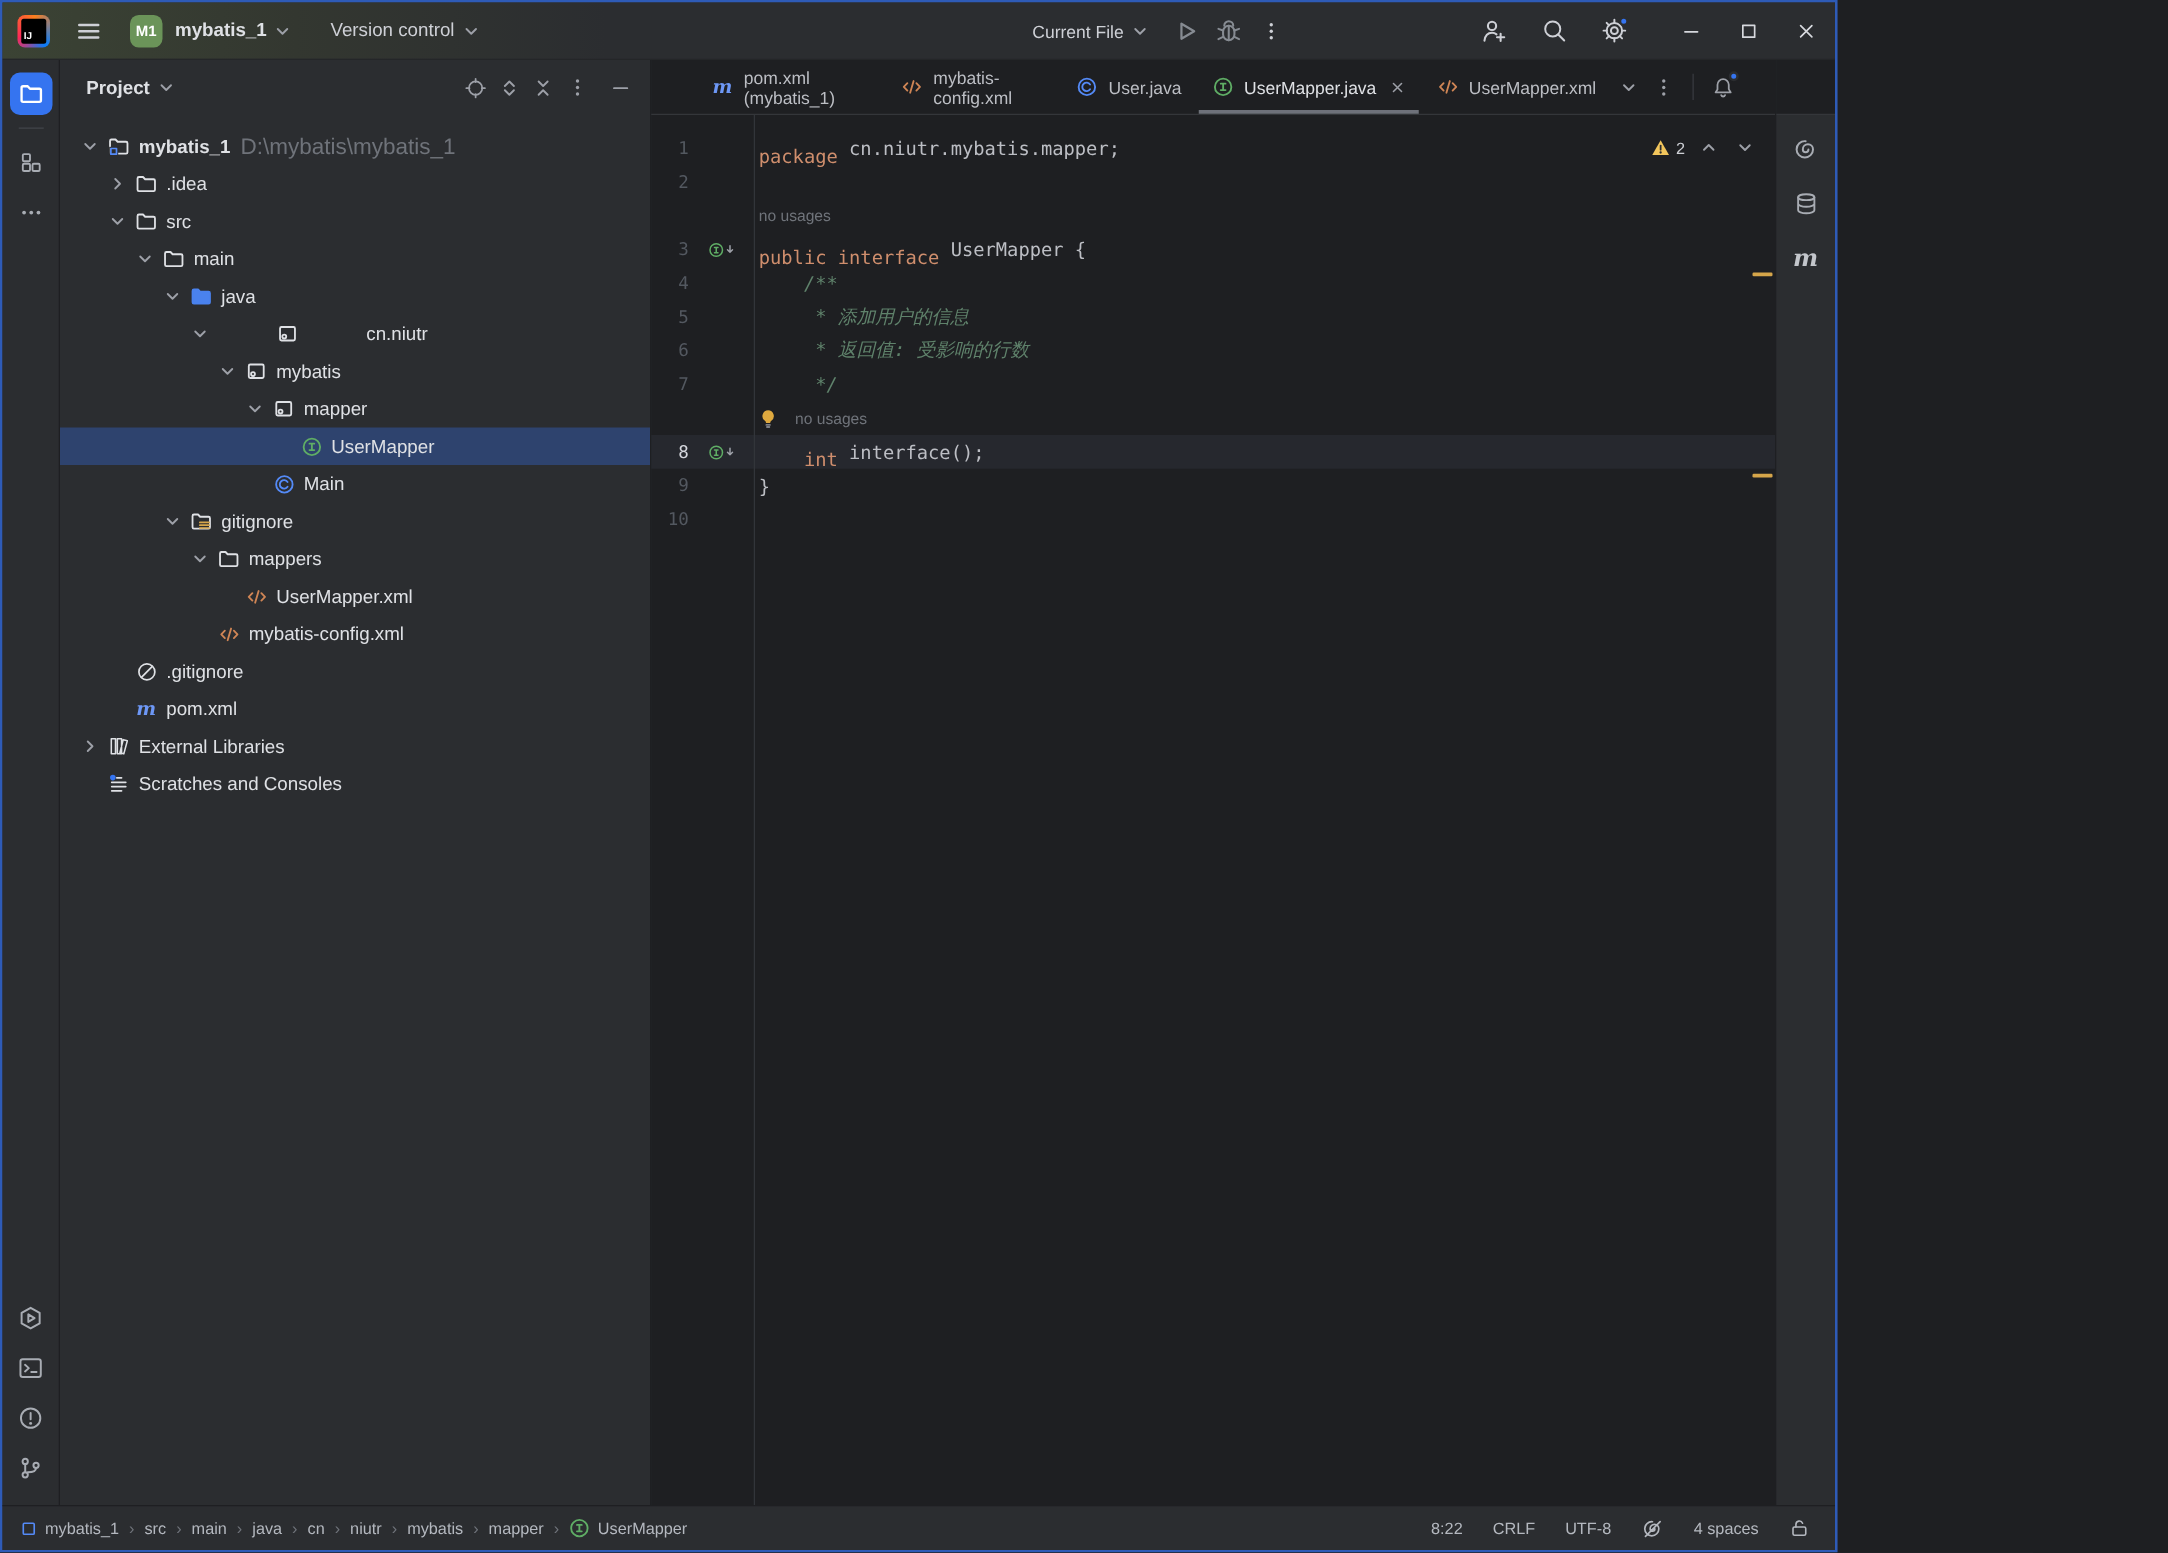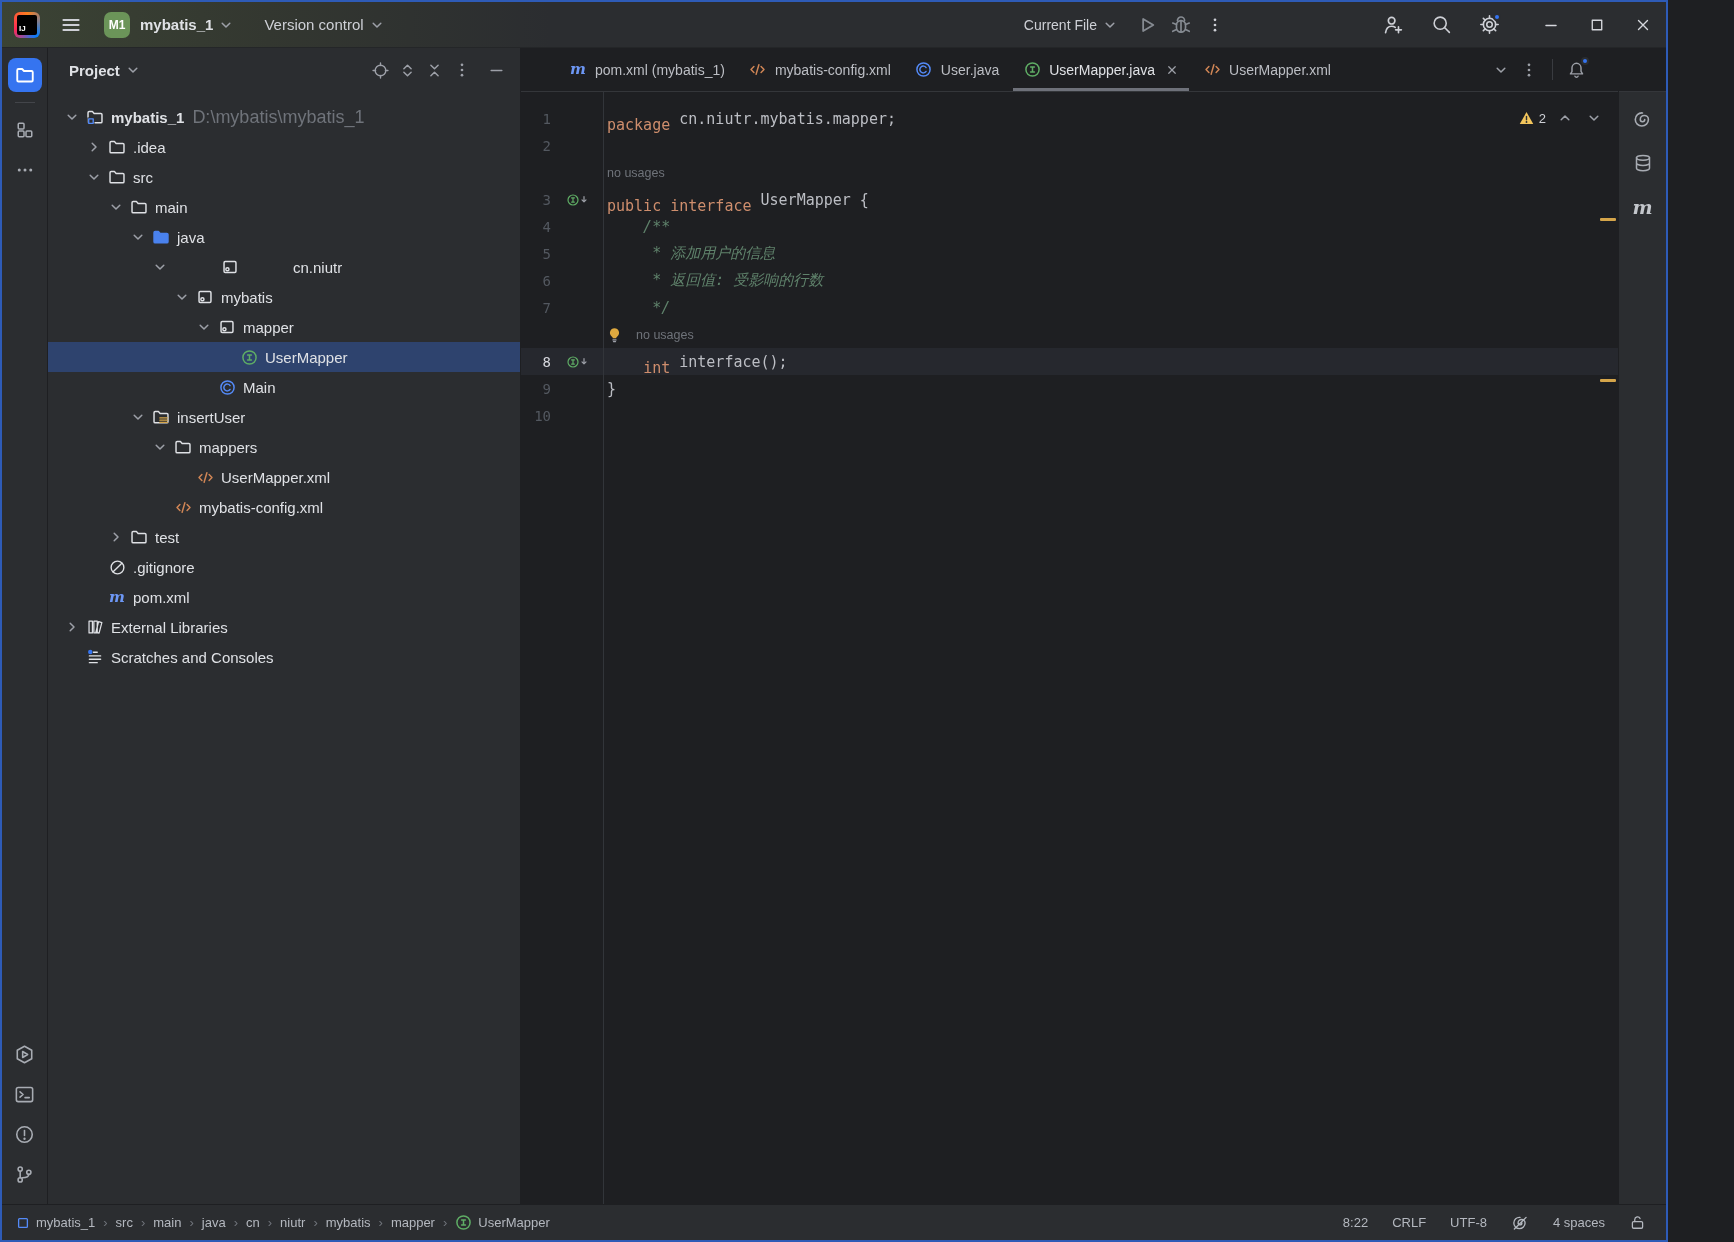--- a/index.html
+++ b/index.html
@@ -1,17 +1,17 @@
 <!DOCTYPE html>
 <html><head>
 <meta charset="utf-8">
 <style>
   * { margin:0; padding:0; box-sizing:border-box; }
   html,body { width:1734px; height:1242px; background:#1e1f22; font-family:"Liberation Sans",sans-serif; overflow:hidden; }
-  .window { width:1668px; height:1242px; border:2px solid #2e5bb7; display:flex; flex-direction:column; background:#2b2d30; }
+  .window { width:1470px; height:1242px; border:2px solid #2e5bb7; display:flex; flex-direction:column; background:#2b2d30; }
 
   
   .titlebar { flex:0 0 46px; display:flex; align-items:center; padding-left:12px;
     background:linear-gradient(90deg,#3b4334 0%,#333730 16%,#2b2d30 33%); border-bottom:1px solid #242628; }
   .logo { width:26px; height:26px; border-radius:6px; position:relative; margin-right:16px;
     background:conic-gradient(from 140deg,#087cfa,#fe2857 30%,#fc801d 62%,#087cfa); }
   .logo i { position:absolute; inset:3px; background:#000; border-radius:2px; font-style:normal;
     color:#fff; font-size:8px; font-weight:bold; display:flex; align-items:flex-end; padding:2px; }
   .ibtn { width:30px; height:30px; border-radius:6px; display:flex; align-items:center; justify-content:center; color:#ced0d6; }
   .badge { width:26px; height:26px; margin-left:18px; border-radius:7px; background:#6b9459; color:#fff; font-size:12px; font-weight:bold;
@@ -423,21 +423,21 @@
               <svg width="16" height="16" viewBox="0 0 16 16" fill="none" stroke="currentColor" stroke-width="1.5" stroke-linecap="round" stroke-linejoin="round">
                 <path d="M4.2 6.2 8 10l3.8-3.8"></path>
               </svg>
             </span>
             <span class="ticon">
               <svg width="18" height="18" viewBox="0 0 16 16" fill="none" stroke="currentColor" stroke-width="1.3" stroke-linecap="round" stroke-linejoin="round">
                 <path d="M1.8 4.2c0-.6.4-1 1-1h2.9l1.5 1.6h6c.6 0 1 .4 1 1v6.4c0 .6-.4 1-1 1H2.8c-.6 0-1-.4-1-1z"></path>
                 <path stroke="#d5a54a" d="M7 8.8h6.6M7 10.8h6.6M7 12.8h6.6" stroke-width="1.2"></path>
               </svg>
             </span>
-            <span class="tlabel">insertUser</span>
+            <span class="tlabel">gitignore</span>
           </div>
           <div class="trow" style="padding-left: 104px;">
             <span class="tchev">
               <svg width="16" height="16" viewBox="0 0 16 16" fill="none" stroke="currentColor" stroke-width="1.5" stroke-linecap="round" stroke-linejoin="round">
                 <path d="M4.2 6.2 8 10l3.8-3.8"></path>
               </svg>
             </span>
             <span class="ticon">
               <svg width="18" height="18" viewBox="0 0 16 16" fill="none" stroke="currentColor" stroke-width="1.3" stroke-linecap="round" stroke-linejoin="round">
                 <path d="M1.8 4.2c0-.6.4-1 1-1h2.9l1.5 1.6h6c.6 0 1 .4 1 1v6.4c0 .6-.4 1-1 1H2.8c-.6 0-1-.4-1-1z"></path>
@@ -453,33 +453,20 @@
             </span>
             <span class="tlabel">UserMapper.xml</span>
           </div>
           <div class="trow" style="padding-left: 126px;">
             <span class="ticon">
               <svg width="17" height="17" viewBox="0 0 16 16" fill="none" stroke="#cf8555" stroke-width="1.4" stroke-linecap="round" stroke-linejoin="round">
                 <path d="M4.6 5.2 1.9 8l2.7 2.8M11.4 5.2 14.1 8l-2.7 2.8M9.3 3.6 6.7 12.4"></path>
               </svg>
             </span>
             <span class="tlabel">mybatis-config.xml</span>
-          </div>
-          <div class="trow" style="padding-left: 60px;">
-            <span class="tchev">
-              <svg width="16" height="16" viewBox="0 0 16 16" fill="none" stroke="currentColor" stroke-width="1.5" stroke-linecap="round" stroke-linejoin="round">
-                <path d="M6.2 4.2 10 8l-3.8 3.8"></path>
-              </svg>
-            </span>
-            <span class="ticon">
-              <svg width="18" height="18" viewBox="0 0 16 16" fill="none" stroke="currentColor" stroke-width="1.3" stroke-linecap="round" stroke-linejoin="round">
-                <path d="M1.8 4.2c0-.6.4-1 1-1h2.9l1.5 1.6h6c.6 0 1 .4 1 1v6.4c0 .6-.4 1-1 1H2.8c-.6 0-1-.4-1-1z"></path>
-              </svg>
-            </span>
-            <span class="tlabel">test</span>
           </div>
           <div class="trow" style="padding-left: 60px;">
             <span class="ticon">
               <svg width="17" height="17" viewBox="0 0 16 16" fill="none" stroke="currentColor" stroke-width="1.3" stroke-linecap="round" stroke-linejoin="round">
                 <circle cx="8" cy="8" r="6"></circle>
                 <path d="M3.9 12.1 12.1 3.9"></path>
               </svg>
             </span>
             <span class="tlabel">.gitignore</span>
           </div>

